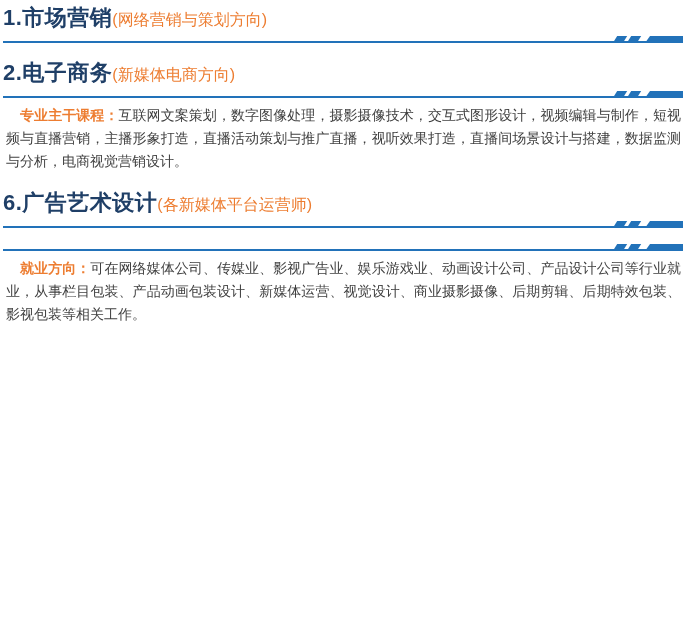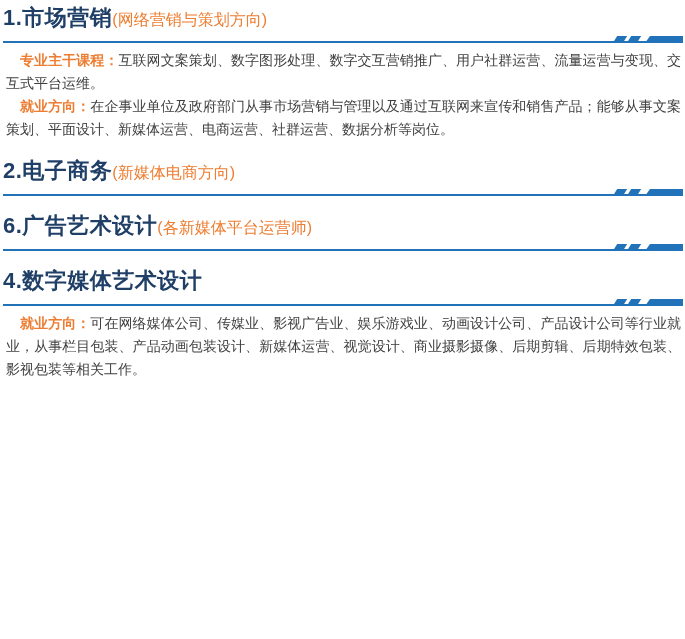--- a/index.html
+++ b/index.html
@@ -45,58 +45,52 @@
   <div class="sec">
     <div class="sec-hdr">
       <span class="sec-title">1.市场营销</span><span class="sec-sub">(网络营销与策划方向)</span>
     </div>
     <div class="rule">
       <span class="line"></span>
       <span class="slash s1"></span>
       <span class="slash s2"></span>
       <span class="bar"></span>
     </div>
-    <div class="paras">
-      <p class="para"><span class="label">专业主干课程：</span><span>互联网文案策划、数字图形处理、数字交互营销推广、用户社群运营、流量运营与变现、交互式平台运维。</span></p>
-      <p class="para"><span class="label">就业方向：</span><span>在企事业单位及政府部门从事市场营销与管理以及通过互联网来宣传和销售产品；能够从事文案策划、平面设计、新媒体运营、电商运营、社群运营、数据分析等岗位。</span></p>
-    </div>
   </div>
 
   <div class="sec">
     <div class="sec-hdr">
       <span class="sec-title">2.电子商务</span><span class="sec-sub">(新媒体电商方向)</span>
     </div>
     <div class="rule">
       <span class="line"></span>
       <span class="slash s1"></span>
       <span class="slash s2"></span>
       <span class="bar"></span>
     </div>
     <div class="paras">
+      <p class="para"><span class="label">专业主干课程：</span><span>互联网文案策划，数字图像处理，摄影摄像技术，交互式图形设计，视频编辑与制作，短视频与直播营销，主播形象打造，直播活动策划与推广直播，视听效果打造，直播间场景设计与搭建，数据监测与分析，电商视觉营销设计。</span></p>
     </div>
   </div>
 
   <div class="sec">
     <div class="sec-hdr">
       <span class="sec-title">6.广告艺术设计</span><span class="sec-sub">(各新媒体平台运营师)</span>
     </div>
     <div class="rule">
       <span class="line"></span>
       <span class="slash s1"></span>
       <span class="slash s2"></span>
       <span class="bar"></span>
     </div>
     <div class="paras">
     </div>
   </div>
 
   <div class="sec">
-    <div class="sec-hdr">
-      <span class="sec-title">4.数字媒体艺术设计</span><span class="sec-sub"></span>
-    </div>
     <div class="rule">
       <span class="line"></span>
       <span class="slash s1"></span>
       <span class="slash s2"></span>
       <span class="bar"></span>
     </div>
     <div class="paras">
       <p class="para"><span class="label">就业方向：</span><span>可在网络媒体公司、传媒业、影视广告业、娱乐游戏业、动画设计公司、产品设计公司等行业就业，从事栏目包装、产品动画包装设计、新媒体运营、视觉设计、商业摄影摄像、后期剪辑、后期特效包装、影视包装等相关工作。</span></p>
     </div>
   </div>

